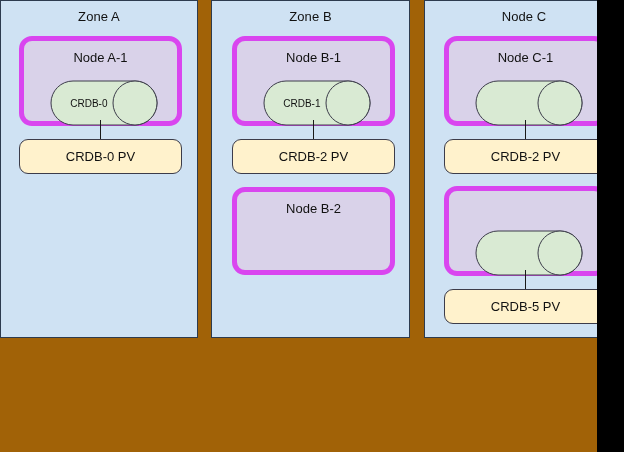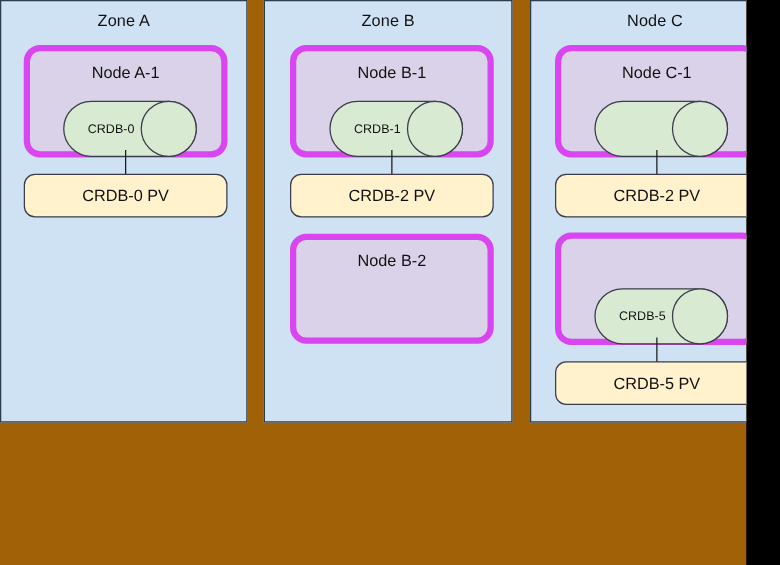--- a/index.html
+++ b/index.html
@@ -170,21 +170,20 @@
       <span class="pv-label">CRDB-2 PV</span>
     </div>
 
     <div class="node" style="left:19px; top:185px; width:163px; height:90px;">
 
       <div class="db" style="left:26px; top:39px; width:108px; height:46px;">
         <svg width="108" height="46" viewBox="0 0 108 46" aria-hidden="true">
           <path d="M23,1 H85 A22,22 0 0 1 85,45 H23 A22,22 0 0 1 23,1 Z" fill="#d9ead3" stroke="#3c3c4a" stroke-width="1"></path>
           <ellipse cx="85" cy="23" rx="22" ry="22" fill="#d9ead3" stroke="#3c3c4a" stroke-width="1"></ellipse>
         </svg>
-        <div class="db-label">CRDB-5</div>
       </div>
     </div>
 
     <div class="connector" style="left:100px; top:269px; height:20px;"></div>
 
     <div class="pv" style="left:19px; top:288px; width:163px; height:35px;">
       <span class="pv-label">CRDB-5 PV</span>
     </div>
   </div>
 

